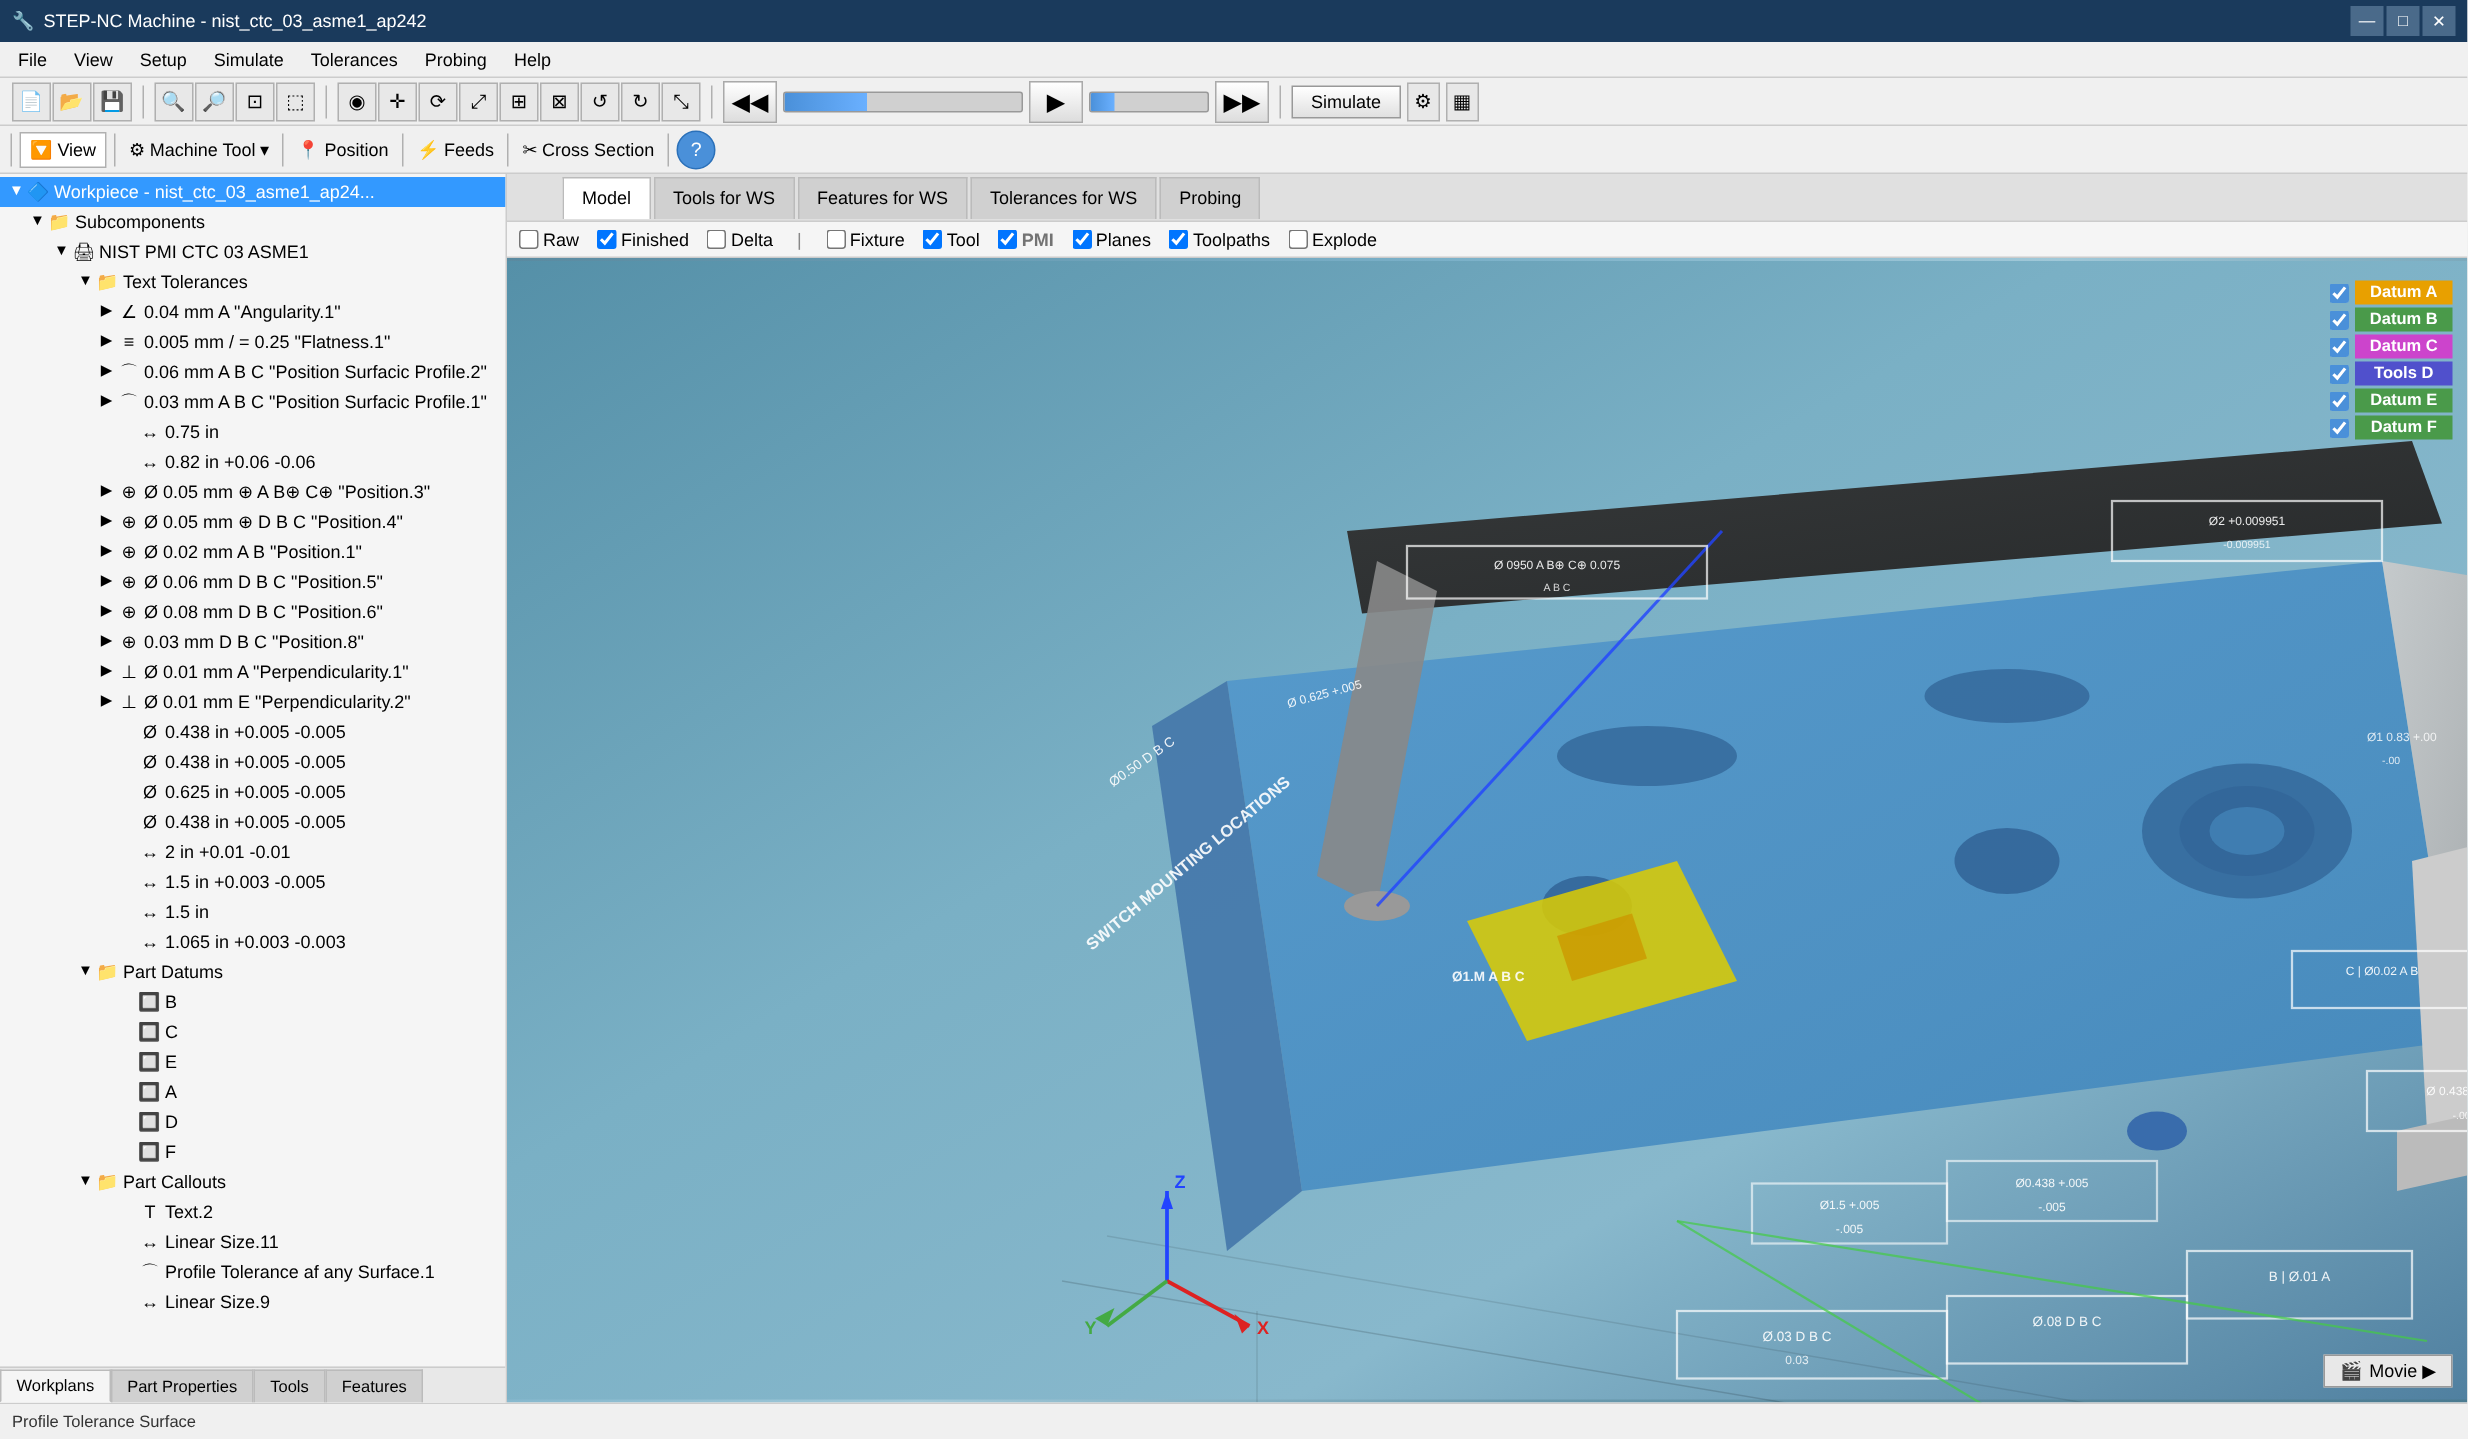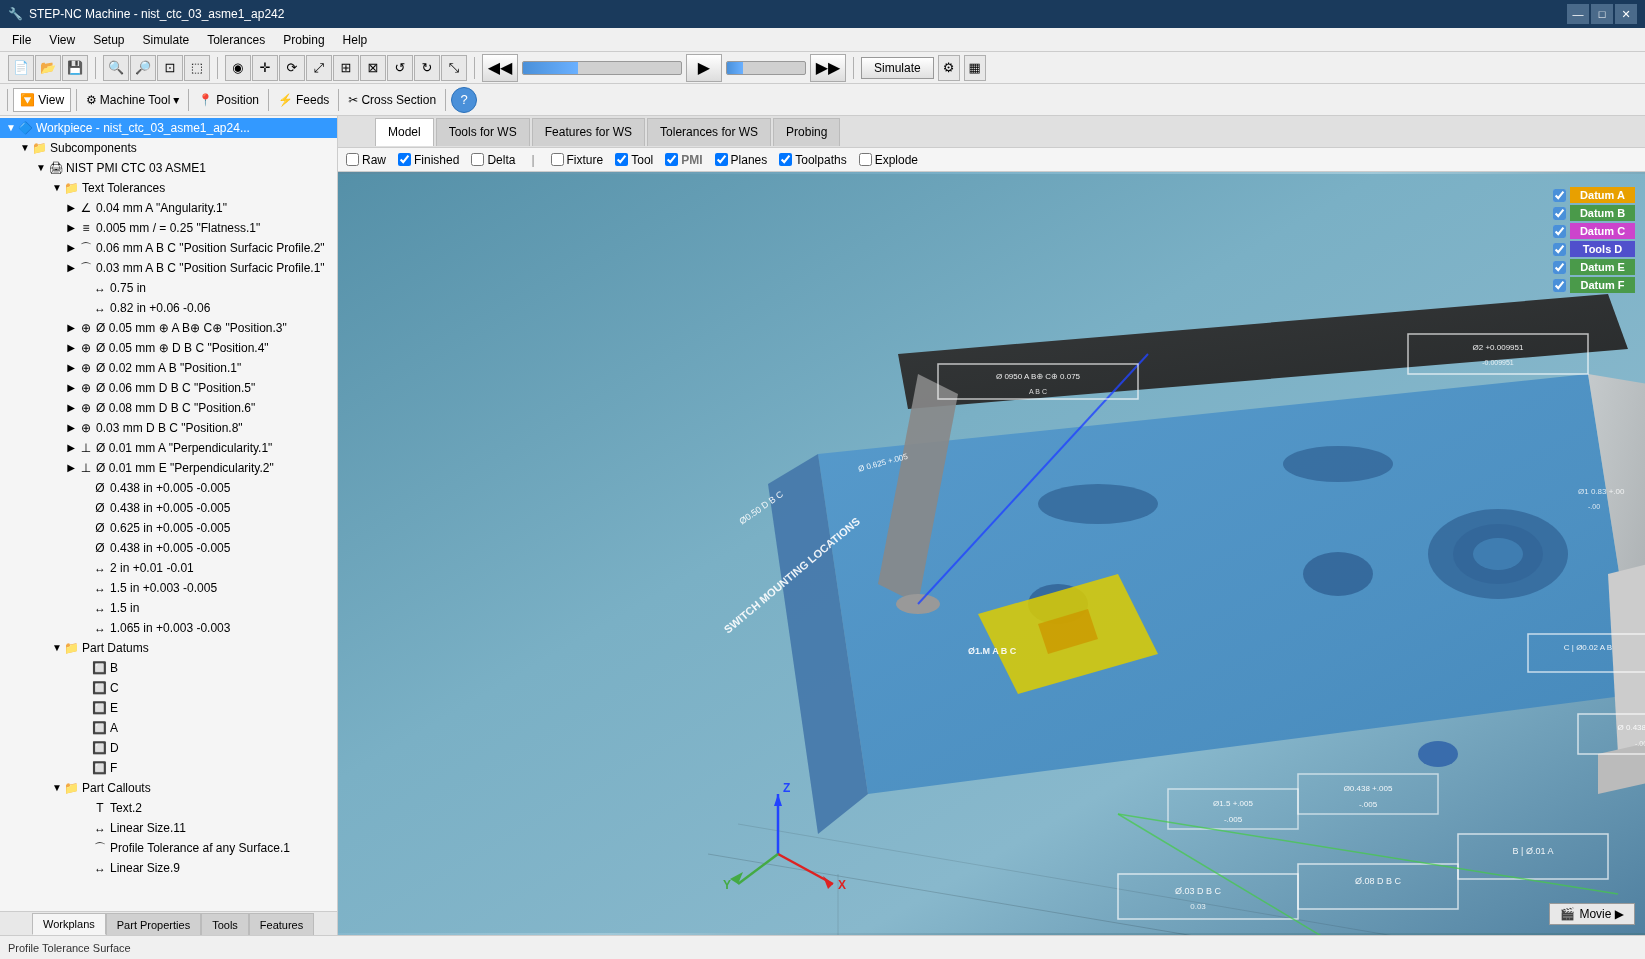--- a/index.html
+++ b/index.html
@@ -111,21 +111,21 @@
       padding: 2px 10px;
       border: 1px solid #bbb;
       border-bottom: none;
       background: #d0d0d0;
       cursor: pointer;
       font-size: 11px;
       height: 22px;
       display: flex;
       align-items: center;
     }
-    .bottom-tab.active { background: #f5f5f5; border-bottom: 1px solid #f5f5f5; margin-left: 32px; }
+    .bottom-tab.active { background: #f5f5f5; border-bottom: 1px solid #f5f5f5; }
     
     
     .status-bar {
       height: 24px;
       background: #f0f0f0;
       border-top: 1px solid #ccc;
       display: flex;
       align-items: center;
       padding: 0 8px;
       font-size: 11px;

